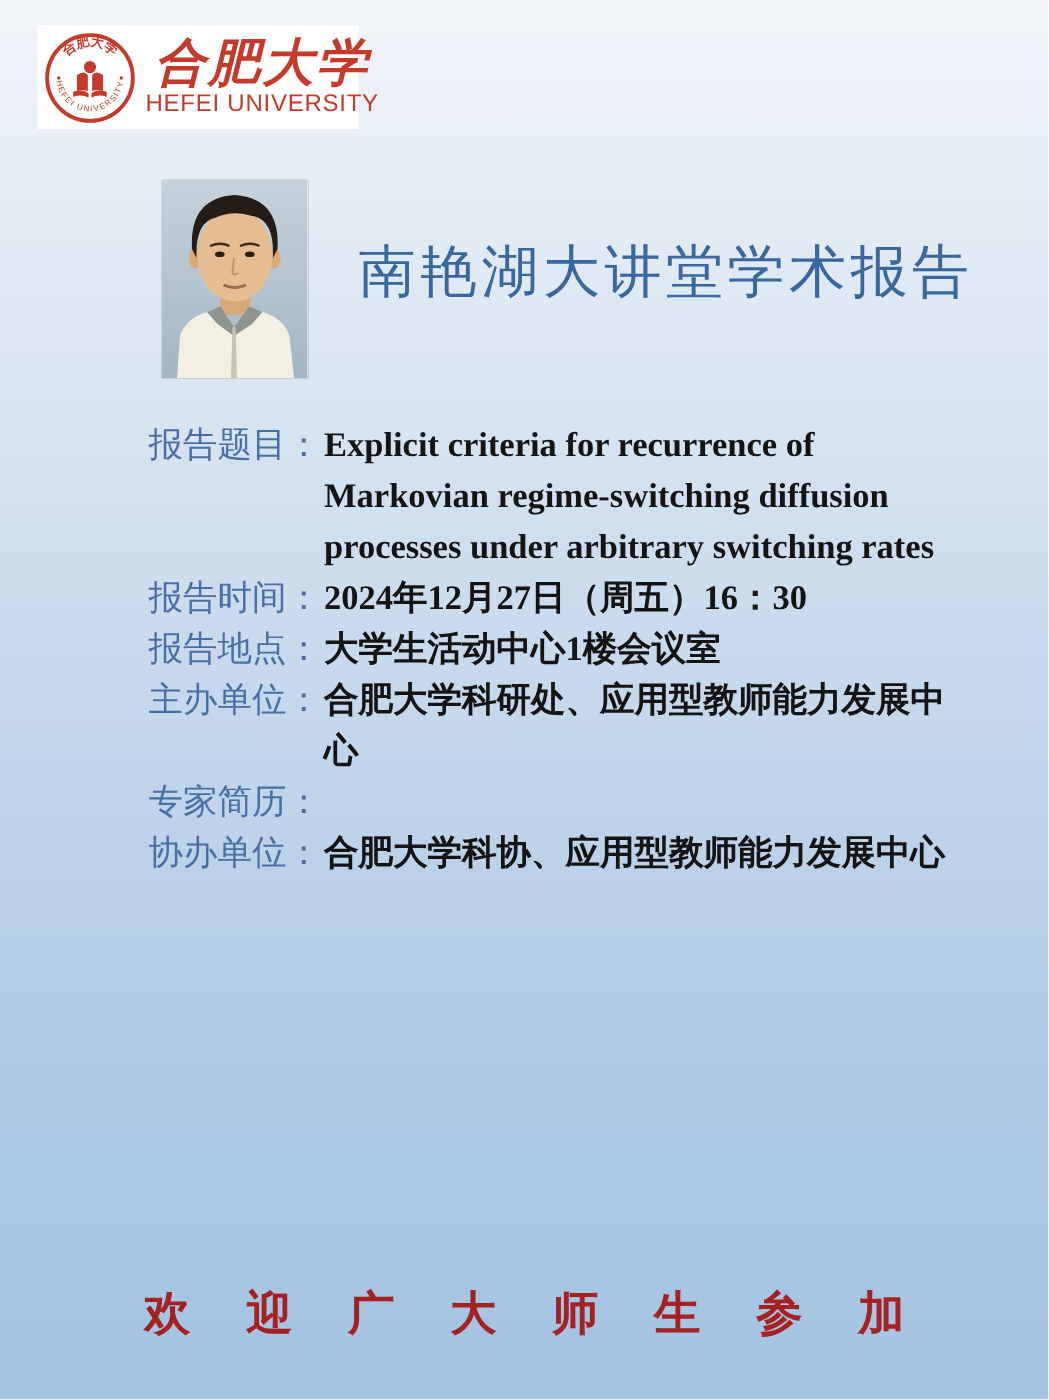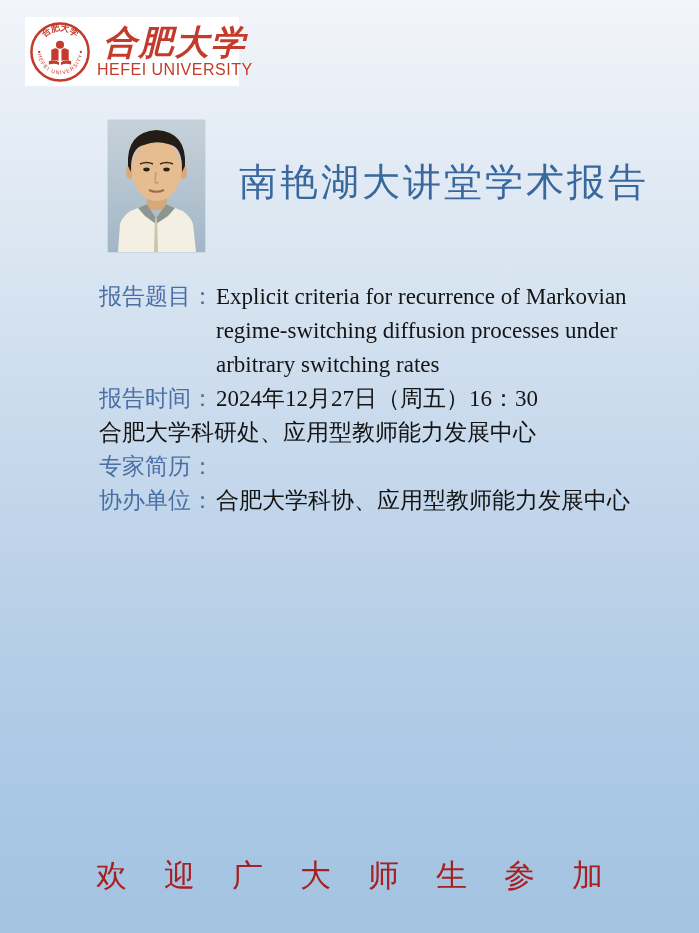--- a/index.html
+++ b/index.html
@@ -53,39 +53,39 @@
   .fields { position:absolute; left:75px; top:280px; width:570px; }
   .field-row { display:flex; align-items:flex-start;margin-left:24px; }
   .field-label {
     flex:0 0 117px;
     color:#4a6fa5;
     font-size:23px; line-height:34px;
     white-space:nowrap;
   }
   .field-value {
     color:#141414;
-    font-size:23px; line-height:34px;
+    font-size:23px; line-height:34px;font-weight:bold;
   }
   .field-value.en { width:453px; font-size:23px; }
 
   
   .bio {
     position:absolute; left:74px; top:588px; width:568px;
     color:#141414;
     font-size:27px; line-height:42px;
     text-align:justify; text-indent:2em;
   }
 
   
   .welcome {
     position:absolute; left:0; top:855px; width:699px;
     text-align:center;
   }
   .welcome span {
-    color:#a52122; font-weight:normal;
+    color:#a52122; font-weight:bold;
     font-size:31px; letter-spacing:37px; margin-right:-37px;
     white-space:nowrap;
   }
 </style>
 </head>
 <body>
 
 <div class="page">
 
   <div class="logo-block">
@@ -154,20 +154,25 @@
   <div class="fields">
     <div class="field-row">
       <div class="field-label">报告题目：</div>
       <div class="field-value en">Explicit criteria for recurrence of Markovian regime-switching diffusion processes under arbitrary switching rates</div>
     </div>
     <div class="field-row">
       <div class="field-label">报告时间：</div>
       <div class="field-value">2024年12月27日（周五）16：30</div>
     </div>
     <div class="field-row">
+      <div class="field-label">报告地点：</div>
+      <div class="field-value">大学生活动中心1楼会议室</div>
+    </div>
+    <div class="field-row">
+      <div class="field-label">主办单位：</div>
       <div class="field-value">合肥大学科研处、应用型教师能力发展中心</div>
     </div>
     <div class="field-row">
       <div class="field-label">专家简历：</div>
       <div class="field-value"></div>
     </div>
     <div class="field-row">
       <div class="field-label">协办单位：</div>
       <div class="field-value">合肥大学科协、应用型教师能力发展中心</div>
     </div>

